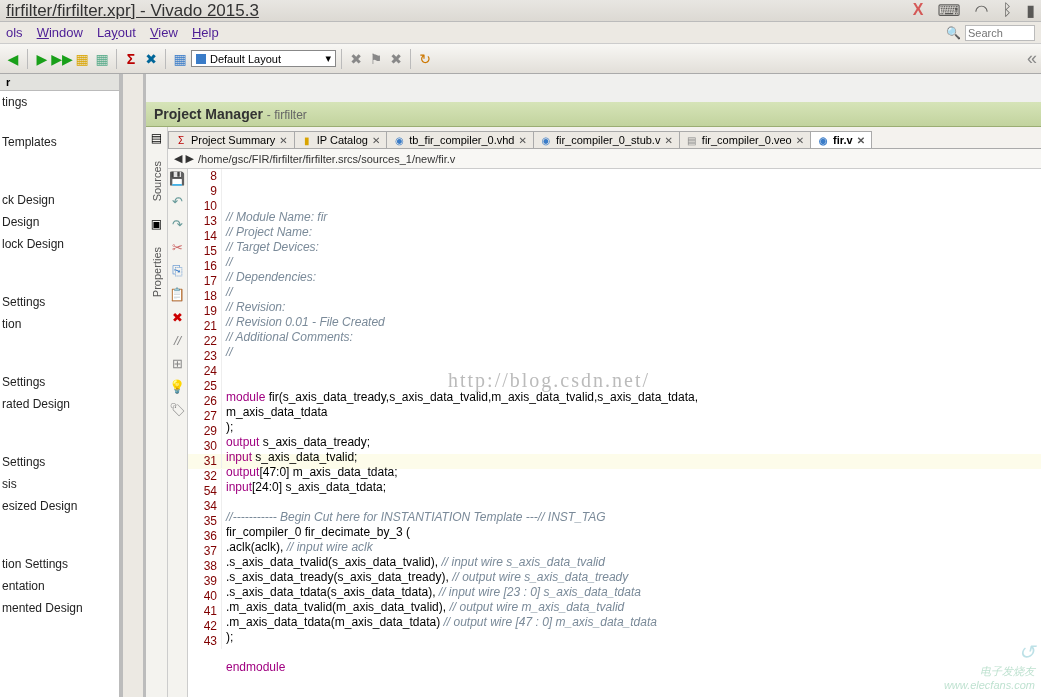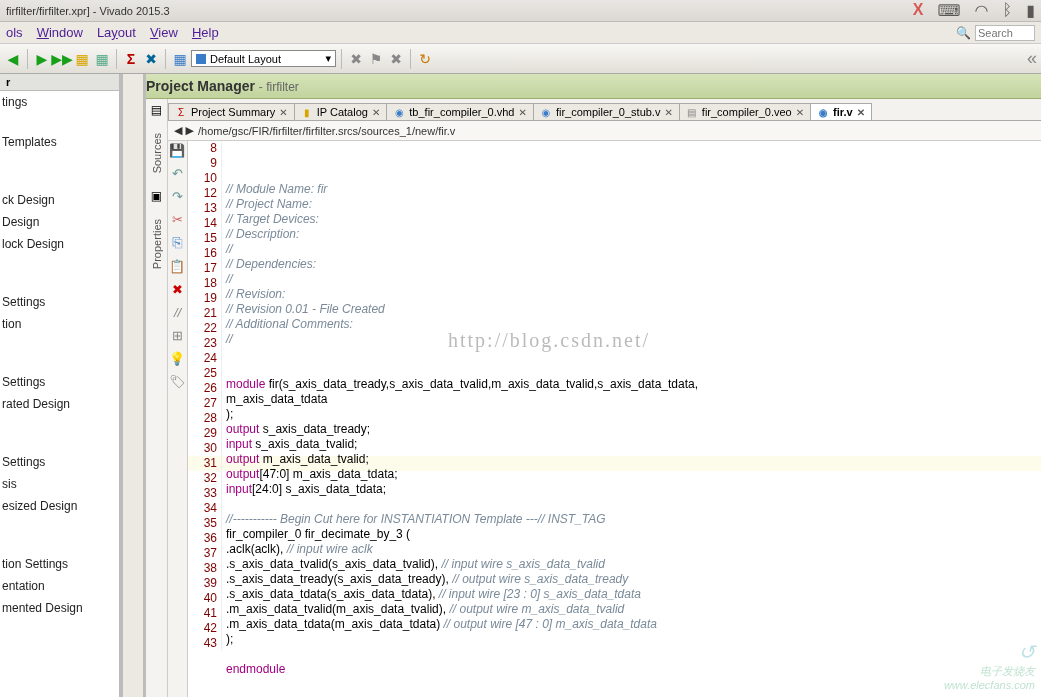--- a/index.html
+++ b/index.html
@@ -1,38 +1,38 @@
 <!DOCTYPE html>
 <html><head>
 <meta charset="utf-8">
 <style>
   * { box-sizing: border-box; margin: 0; padding: 0; }
   body { font-family: Arial, sans-serif; font-size: 12px; background: #f0f0ee; width: 1041px; height: 697px; overflow: hidden; position: relative; }
   .titlebar { height: 22px; background: linear-gradient(#e8e6e2,#dcd9d3); display: flex; align-items: center; padding: 0 6px; border-bottom: 1px solid #bbb; }
-  .titlebar-text { font-size: 11px; color: #333; }
+  .titlebar-text { font-size: 17px; color: #333; text-decoration: underline; }
   .titlebar-right { margin-left: auto; display: flex; gap: 14px; opacity: .6; font-size: 16px; }
   .menubar { height: 22px; background: #ece9e3; display: flex; align-items: center; gap: 14px; padding: 0 6px; border-bottom: 1px solid #ccc; }
   .menubar span { font-size: 13px; color: #4c1d95; }
   .menubar span u { text-decoration: underline; }
   .searchbox { margin-left: auto; }
-  .searchbox input { width: 60px; border: 1px solid #bbb; font-size: 11px; padding: 1px 2px; }
+  .searchbox input { width: 70px; border: 1px solid #bbb; font-size: 11px; padding: 1px 2px; }
   .toolbar { height: 30px; background: linear-gradient(#f8f7f4,#e2dfd9); display: flex; align-items: center; padding: 0 4px; border-bottom: 1px solid #aaa; gap: 2px; }
   .tb-ico { width: 18px; height: 18px; display: flex; align-items: center; justify-content: center; font-size: 14px; }
   .tb-sep { width: 1px; height: 20px; background: #bbb; margin: 0 3px; }
   .play-g { color: #19a019; }
   .sigma { color: #b00; font-weight: bold; }
   .default-layout { border: 1px solid #888; background: #fff; width: 145px; font-size: 11px; padding: 1px 4px; display: flex; align-items: center; gap: 4px; }
   .default-layout::before { content:""; width:10px; height:10px; background:#3a7cc8; }
   .content { display: flex; height: calc(100% - 74px); }
   .sidebar-left { width: 120px; background: #fff; border-right: 1px solid #bbb; overflow: hidden; }
   .sidebar-left .hdr { background: #e2e2de; font-weight: bold; padding: 2px 6px; border-bottom: 1px solid #bbb; font-size:11px; }
   .sidebar-left .itm { padding: 4px 2px; font-size: 12px; color: #222; white-space: nowrap; border-bottom: 0; }
   .sidebar-left .gap { height: 18px; }
   .main-area { flex: 1; display: flex; flex-direction: column; min-width: 0; }
-  .pm-header { background: linear-gradient(#d6e4b8,#c2d39e); padding: 4px 0; font-size: 14px; color: #333; border-bottom: 1px solid #9bad73; }
+  .pm-header { background: linear-gradient(#d6e4b8,#c2d39e); padding: 4px 8px; font-size: 14px; color: #333; border-bottom: 1px solid #9bad73; margin-top: 28px; }
   .pm-header b { font-weight: bold; }
   .pm-sub { color: #666; font-size: 12px; }
   .editor-wrap { flex:1; display:flex; min-height:0; }
   .icon-col { width: 22px; background: #f4f3ef; border-right: 1px solid #ccc; display:flex; flex-direction:column; align-items:center; padding-top:4px; gap:10px; }
   .vlabel { writing-mode: vertical-rl; transform: rotate(180deg); font-size:11px; color:#555; margin:6px 0; }
   .editor-main { flex:1; display:flex; flex-direction:column; min-width:0; }
   .tabs-row { height: 22px; background: #f4f2ee; display:flex; align-items:flex-end; border-bottom:1px solid #aaa; overflow:hidden; }
   .tab { display:flex; align-items:center; gap:4px; padding:2px 6px; border:1px solid #aaa; border-bottom:none; background:#ece9e3; font-size:11px; margin-right:-1px; white-space:nowrap; }
   .tab.active { background:#fff; font-weight:bold; }
   .tab .close { font-size:10px; color:#555; }
@@ -209,24 +209,20 @@
               </div>
               <div class="line">
                 <div class="ln">9</div>
                 <div class="code"><span class="comment">// Project Name:</span></div>
               </div>
               <div class="line">
                 <div class="ln">10</div>
                 <div class="code"><span class="comment">// Target Devices:</span></div>
               </div>
               <div class="line">
-                <div class="ln">12</div>
-                <div class="code"><span class="comment">// Description:</span></div>
-              </div>
-              <div class="line">
                 <div class="ln">13</div>
                 <div class="code"><span class="comment">//</span></div>
               </div>
               <div class="line">
                 <div class="ln">14</div>
                 <div class="code"><span class="comment">// Dependencies:</span></div>
               </div>
               <div class="line">
                 <div class="ln">15</div>
                 <div class="code"><span class="comment">//</span></div>
@@ -267,43 +263,39 @@
                 <div class="ln">25</div>
                 <div class="code">    );</div>
               </div>
               <div class="line">
                 <div class="ln">26</div>
                 <div class="code">    <span class="kw">output</span> s_axis_data_tready;</div>
               </div>
               <div class="line">
                 <div class="ln">27</div>
                 <div class="code">    <span class="kw">input</span> s_axis_data_tvalid;</div>
-              </div>
-              <div class="line">
-                <div class="ln">28</div>
-                <div class="code">    <span class="kw">output</span> m_axis_data_tvalid;</div>
               </div>
               <div class="line">
                 <div class="ln">29</div>
                 <div class="code">    <span class="kw">output</span>[47:0] m_axis_data_tdata;</div>
               </div>
               <div class="line">
                 <div class="ln">30</div>
                 <div class="code">    <span class="kw">input</span>[24:0] s_axis_data_tdata;</div>
               </div>
               <div class="line hl">
                 <div class="ln">31</div>
                 <div class="code">    </div>
               </div>
               <div class="line">
                 <div class="ln">32</div>
                 <div class="code"><span class="comment">    //----------- Begin Cut here for INSTANTIATION Template ---// INST_TAG</span></div>
               </div>
               <div class="line">
-                <div class="ln">33</div>
+                <div class="ln">54</div>
                 <div class="code">    fir_compiler_0 fir_decimate_by_3 (</div>
               </div>
               <div class="line">
                 <div class="ln">34</div>
                 <div class="code">      .aclk(aclk),                              <span class="comment">// input wire aclk</span></div>
               </div>
               <div class="line">
                 <div class="ln">35</div>
                 <div class="code">      .s_axis_data_tvalid(s_axis_data_tvalid),  <span class="comment">// input wire s_axis_data_tvalid</span></div>
               </div>
@@ -333,21 +325,21 @@
               </div>
               <div class="line">
                 <div class="ln">42</div>
                 <div class="code"><span class="kw">endmodule</span></div>
               </div>
               <div class="line">
                 <div class="ln">43</div>
                 <div class="code">&nbsp;</div>
               </div>
             </div>
-          <div style="position:absolute;left:280px;top:188px;color:#bbb;font-size:20px;font-family:serif;letter-spacing:2px">http://blog.csdn.net/</div>
+          <div style="position:absolute;left:280px;top:200px;color:#bbb;font-size:20px;font-family:serif;letter-spacing:2px">http://blog.csdn.net/</div>
         </div>
       </div>
     </div>
   </div>
 </div>
 
 <div class="watermark-img">
   <span class="logo">↺</span>
   <span>电子发烧友</span>
   <span>www.elecfans.com</span>

